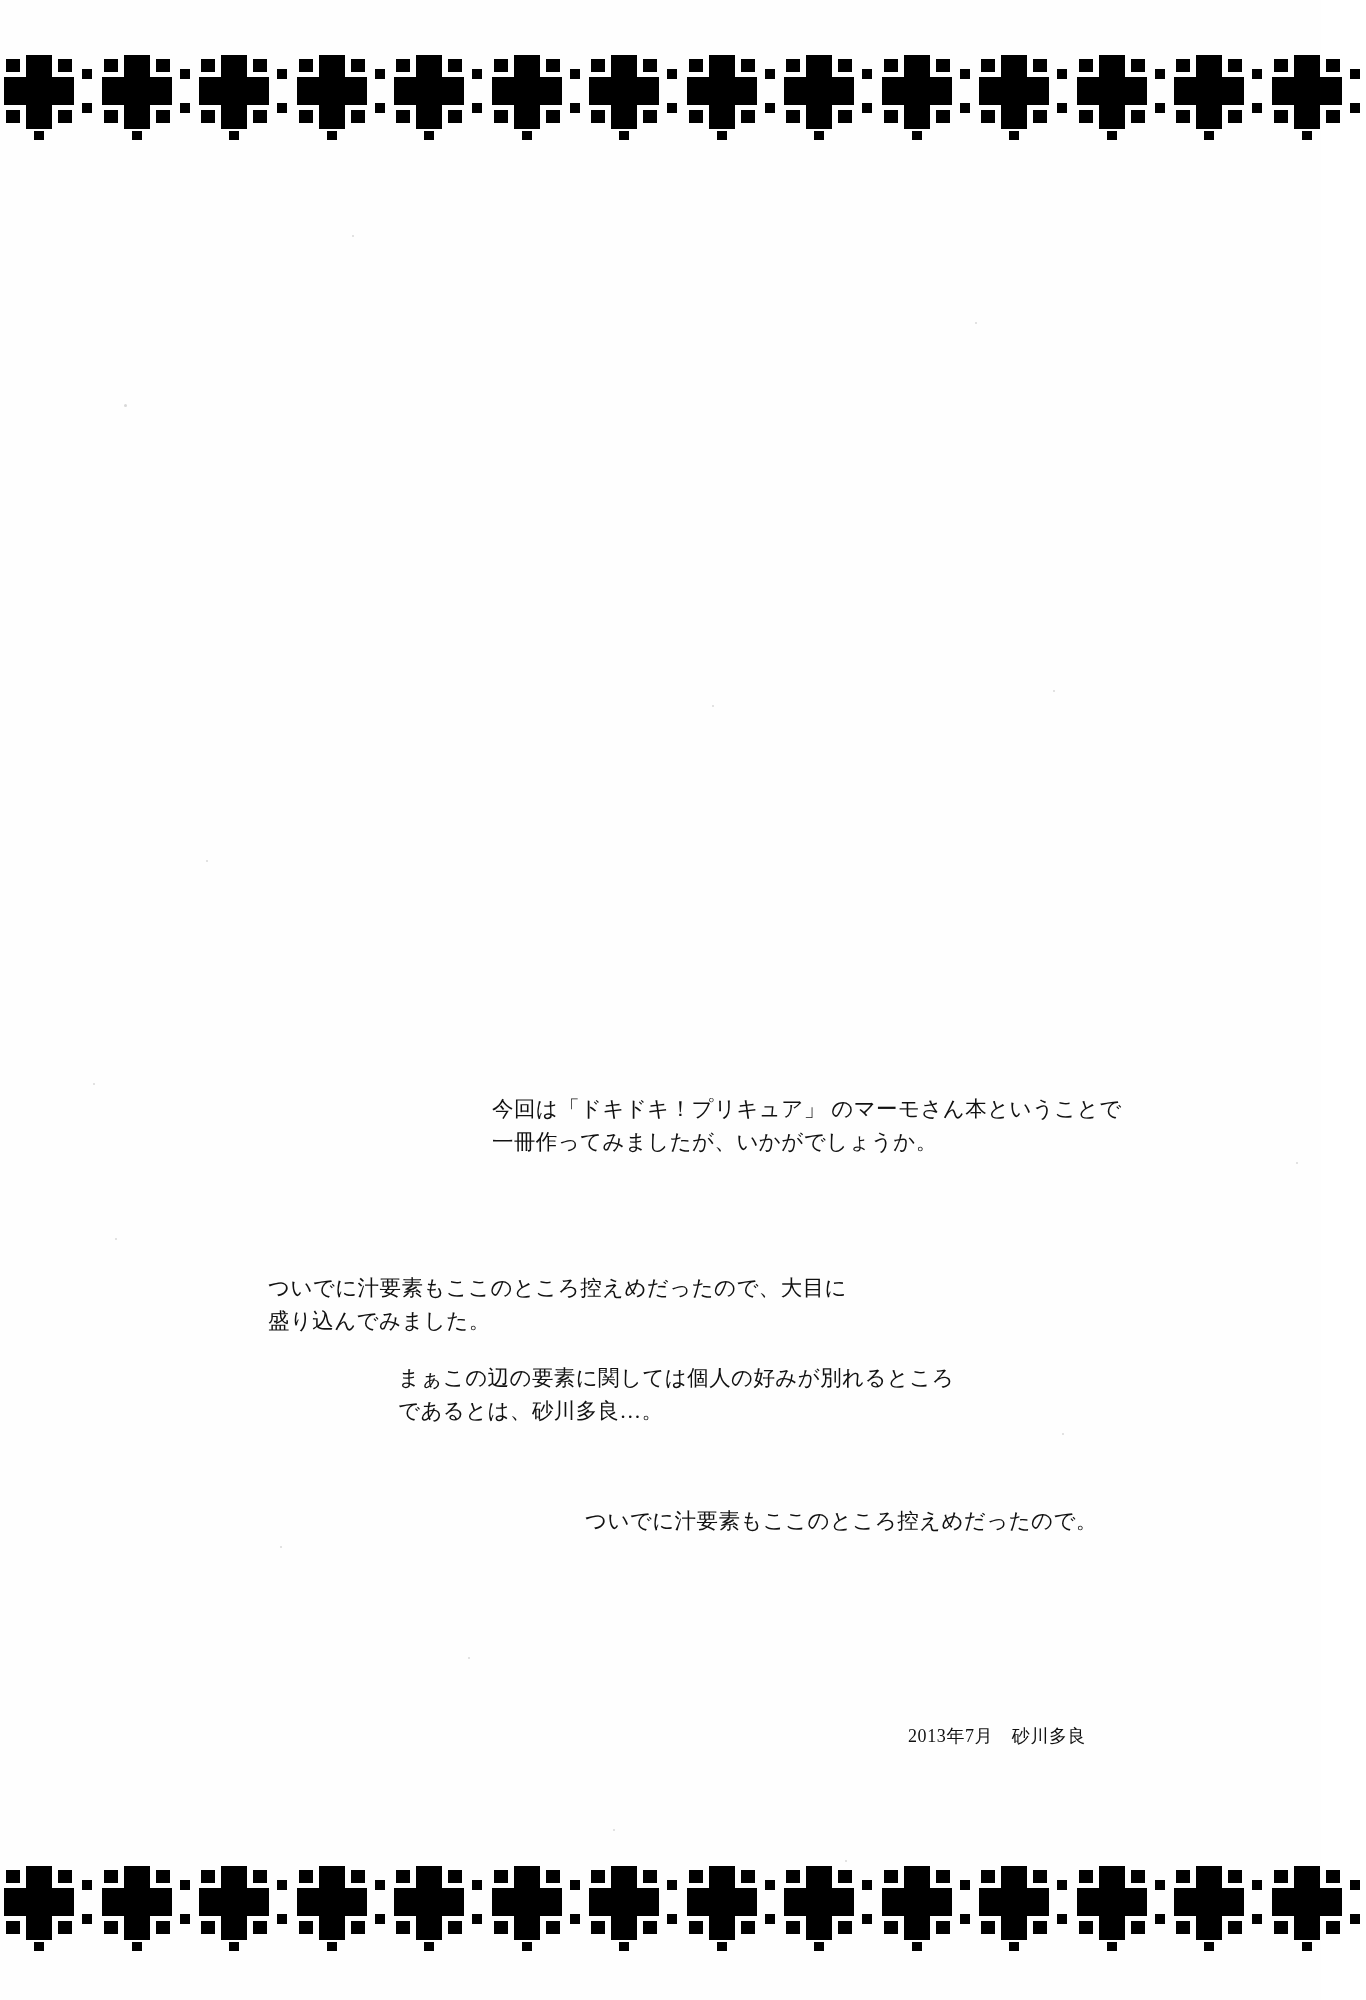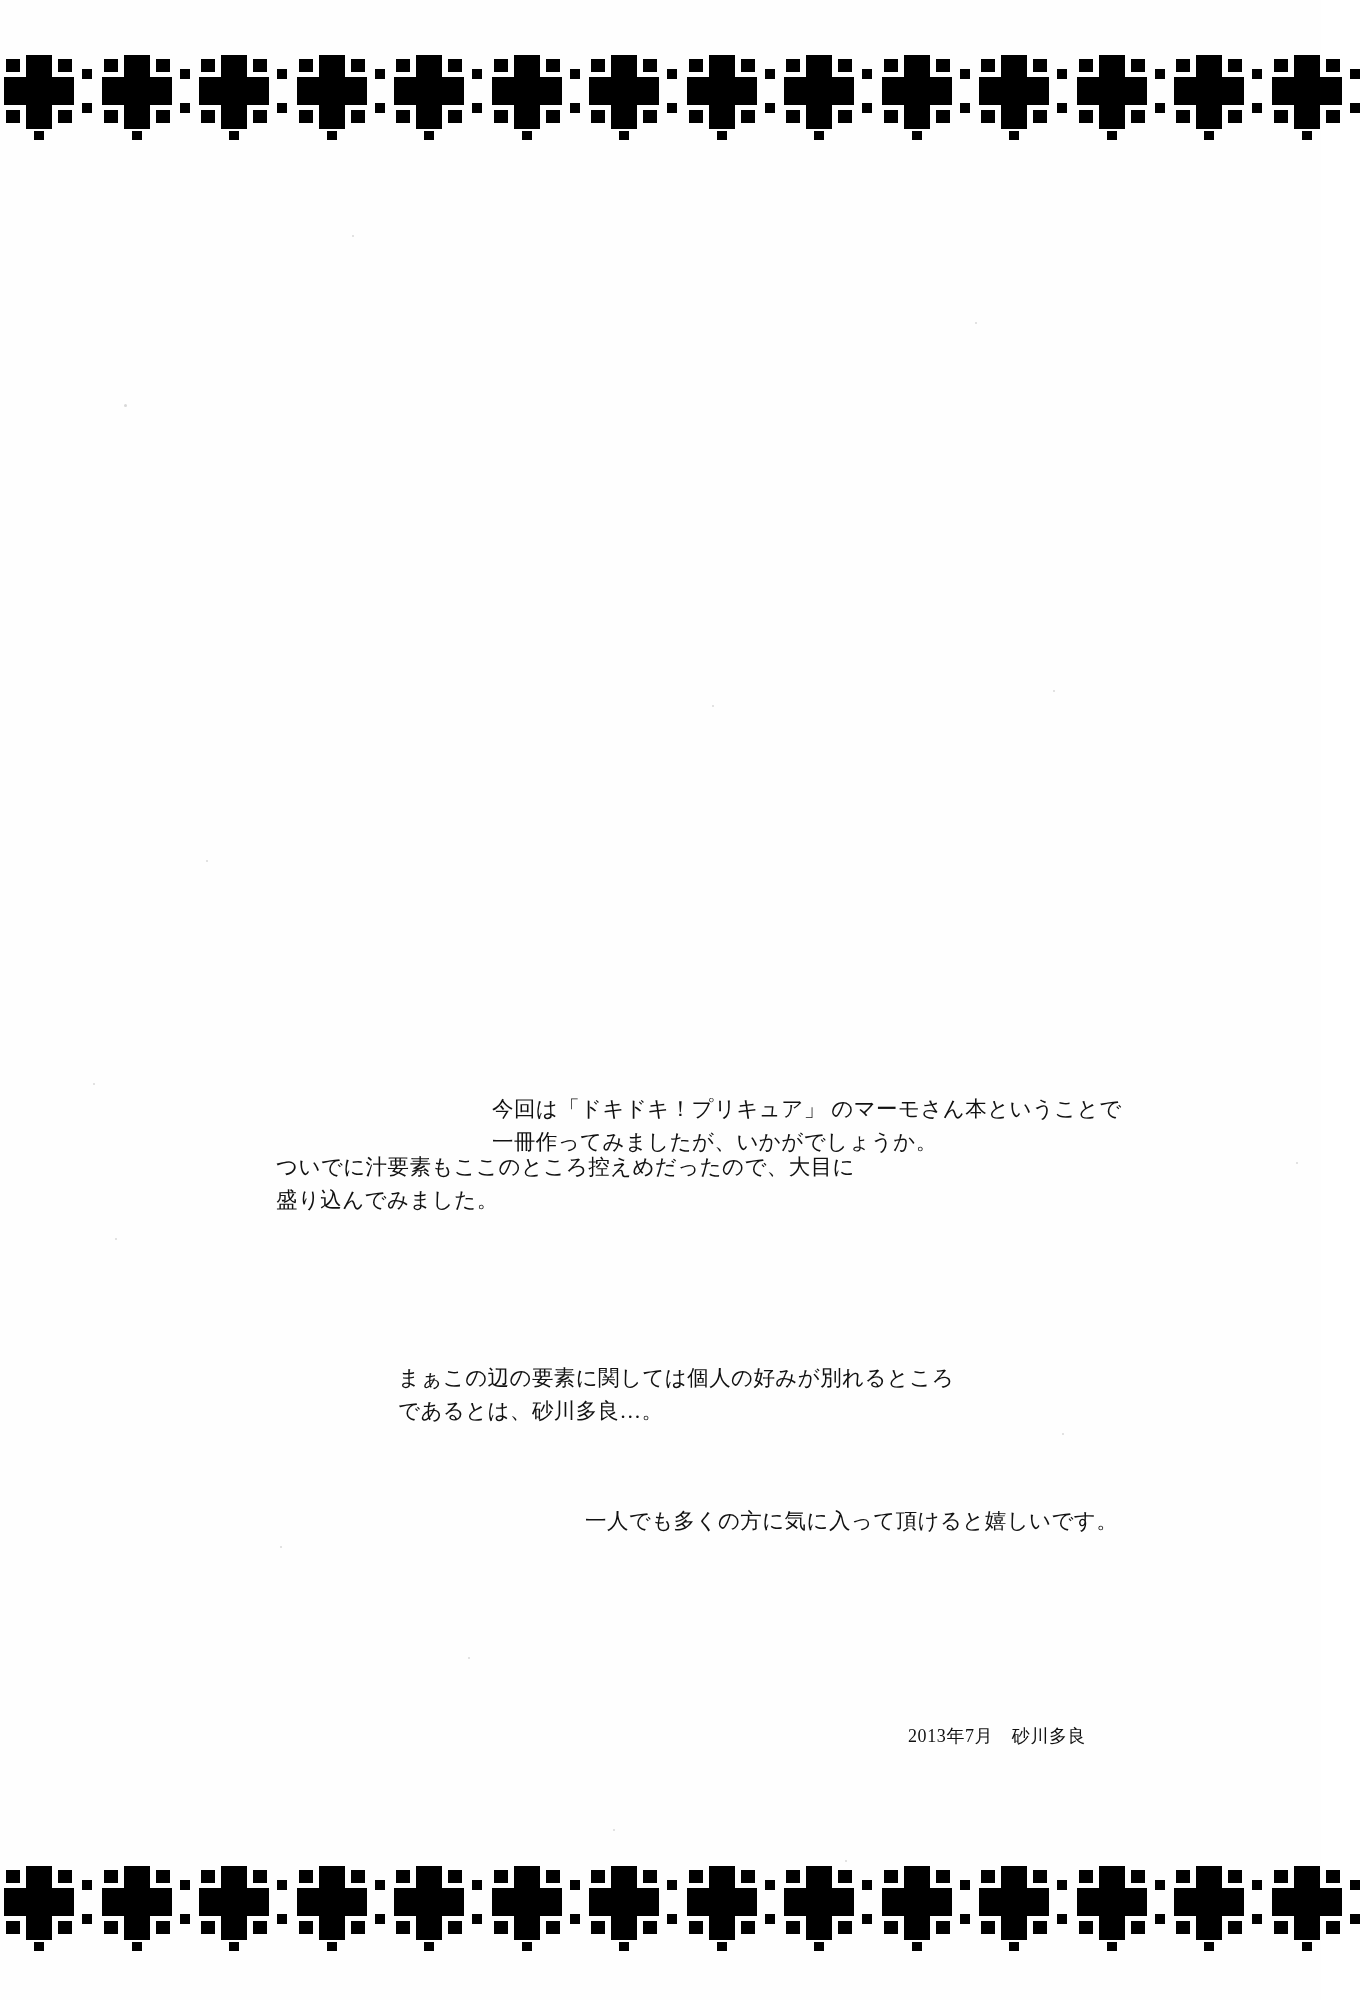--- a/index.html
+++ b/index.html
@@ -135,21 +135,21 @@
   .para {
     position: absolute;
     font-family: "Liberation Serif", serif;
     font-size: 21.5px;
     line-height: 33px;
     color: #111111;
     letter-spacing: 0.4px;
     white-space: pre-line;
   }
   .p1 { left: 492px; top: 1093px; }
-  .p2 { left: 268px; top: 1151px; margin-left: 8px; }
+  .p2 { left: 268px; top: 1272px; }
   .p3 { left: 398px; top: 1362px; }
   .p4 { left: 585px; top: 1505px; }
 
   .signature {
     position: absolute;
     left: 908px;
     top: 1724px;
     font-family: "Liberation Serif", serif;
     font-size: 18px;
     color: #111111;
@@ -327,21 +327,21 @@
       </div>
   </div>
 
   <div class="afterword">
     <div class="para p1">今回は「ドキドキ！プリキュア」 のマーモさん本ということで
 一冊作ってみましたが、いかがでしょうか。</div>
     <div class="para p2">ついでに汁要素もここのところ控えめだったので、大目に
 盛り込んでみました。</div>
     <div class="para p3">まぁこの辺の要素に関しては個人の好みが別れるところ
 であるとは、砂川多良…。</div>
-    <div class="para p4">一人でも多くの方に気に入って頂けると嬉しいです。</div>
+    <div class="para p4">ついでに汁要素もここのところ控えめだったので。</div>
     <div class="signature">2013年7月　砂川多良</div>
   </div>
 
   <div class="ornament-band bottom">
     <div class="orn-row" id="orn-bottom">
         <div class="orn-unit" style="left: 0px;">
           <div class="cross-v"></div>
           <div class="cross-h"></div>
           <div class="nub-tl"></div>
           <div class="nub-tr"></div>

